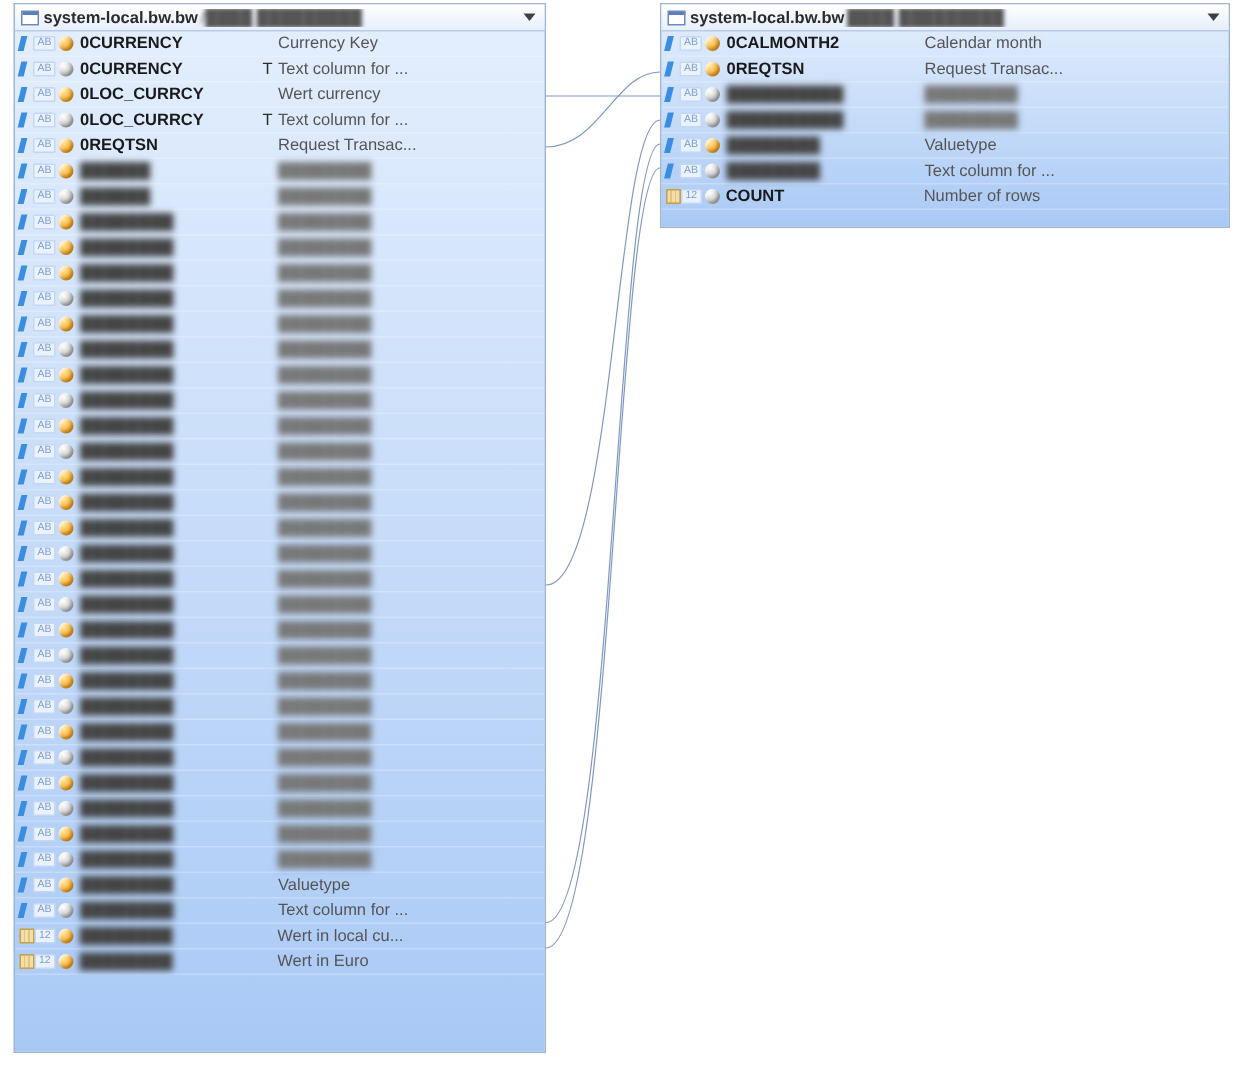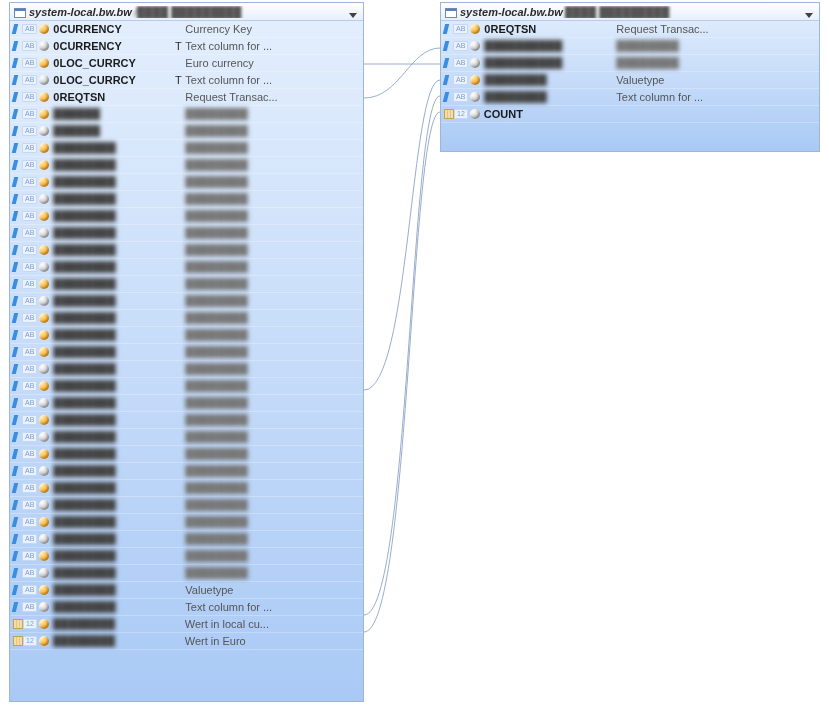--- a/index.html
+++ b/index.html
@@ -14,23 +14,22 @@
     .panel {
       position: absolute;
       border: 1px solid #9db5d6;
       background: linear-gradient(to bottom, #e4effd 0%, #a9c9f5 100%);
     }
     .panel-header {
       background: linear-gradient(to bottom, #ffffff 0%, #e6effc 100%);
       border-bottom: 1px solid #b8cce6;
       padding: 2px 4px;
       display: flex;
-      align-items: flex-end;
+      align-items: center;
       height: 18px;
-      font-style: italic;
     }
     .panel-header .title {
       flex: 1;
       font-weight: bold;
       color: #2b2b2b;
       white-space: nowrap;
       overflow: hidden;
     }
     .panel-header .blur {
       filter: blur(1.5px);
@@ -153,21 +152,21 @@
         <span class="key">0CURRENCY</span>
         <span class="suffix">T</span>
         <span class="desc">Text column for ...</span>
       </div>
       <div class="row">
         <span class="ico ico-blue"></span>
         <span class="type-badge">AB</span>
         <span class="dot gold"></span>
         <span class="key">0LOC_CURRCY</span>
         <span class="suffix"></span>
-        <span class="desc">Euro currency</span>
+        <span class="desc">Wert currency</span>
       </div>
       <div class="row">
         <span class="ico ico-blue"></span>
         <span class="type-badge">AB</span>
         <span class="dot gray"></span>
         <span class="key">0LOC_CURRCY</span>
         <span class="suffix">T</span>
         <span class="desc">Text column for ...</span>
       </div>
       <div class="row">
@@ -443,20 +442,28 @@
     <span class="title">
       <span>system-local.bw.bw</span><span class="blur">████ █████████</span>
     </span>
     <span class="menu-triangle"></span>
   </div>
   <div class="panel-body" id="right-body">
       <div class="row">
         <span class="ico ico-blue"></span>
         <span class="type-badge">AB</span>
         <span class="dot gold"></span>
+        <span class="key">0CALMONTH2</span>
+        <span class="suffix"></span>
+        <span class="desc">Calendar month</span>
+      </div>
+      <div class="row">
+        <span class="ico ico-blue"></span>
+        <span class="type-badge">AB</span>
+        <span class="dot gold"></span>
         <span class="key">0REQTSN</span>
         <span class="suffix"></span>
         <span class="desc">Request Transac...</span>
       </div>
       <div class="row">
         <span class="ico ico-blue"></span>
         <span class="type-badge">AB</span>
         <span class="dot gray"></span>
         <span class="key blur">██████████</span>
         <span class="suffix"></span>
@@ -485,15 +492,16 @@
         <span class="key blur">████████</span>
         <span class="suffix"></span>
         <span class="desc">Text column for ...</span>
       </div>
       <div class="row">
         <span class="ico-ruler"></span>
         <span class="type-badge">12</span>
         <span class="dot gray"></span>
         <span class="key">COUNT</span>
         <span class="suffix"></span>
+        <span class="desc">Number of rows</span>
       </div>
     </div>
 </div>
 
 </body></html>

